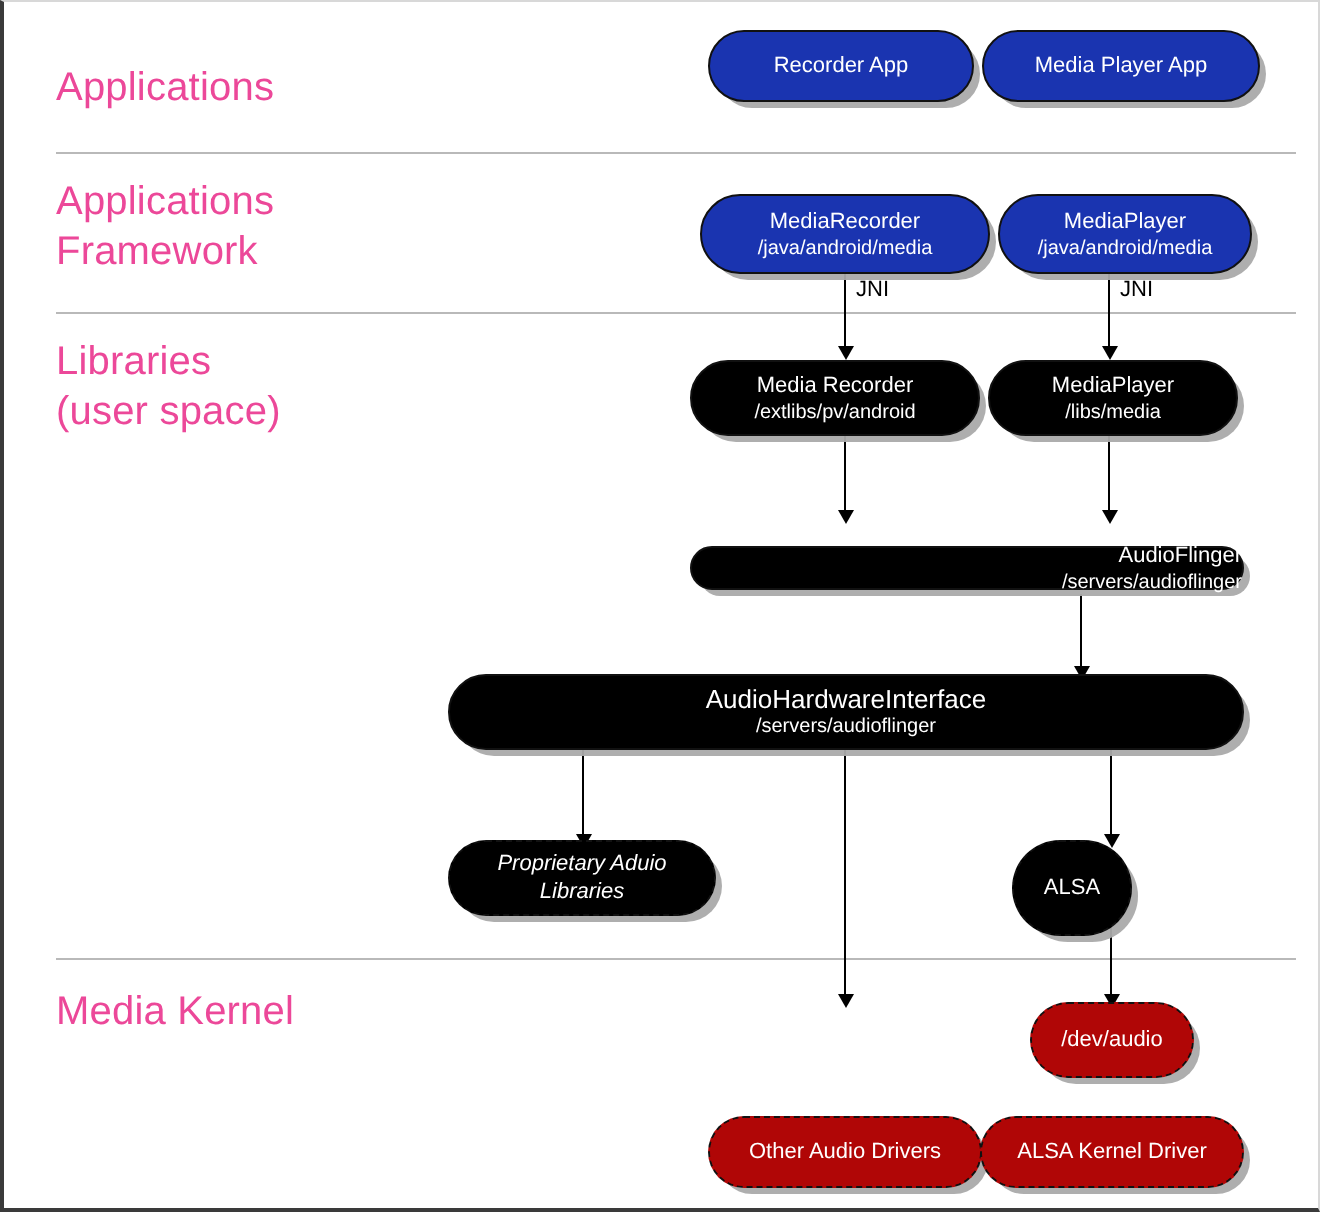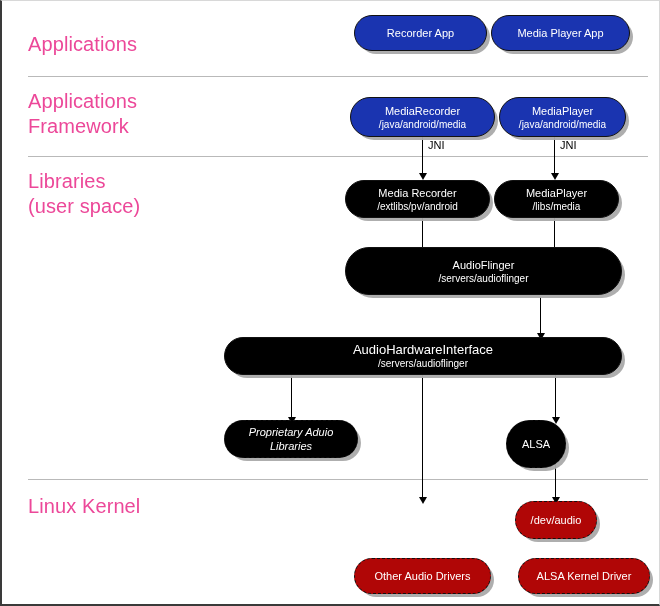--- a/index.html
+++ b/index.html
@@ -96,21 +96,21 @@
 <div id="canvas">
 
   <div class="band-label" style="left:26px; top:31px;">Applications</div>
 
   <div class="band-label" style="left:26px; top:88px;">Applications
 Framework</div>
 
   <div class="band-label" style="left:26px; top:168px;"> Libraries
 (user space)</div>
 
-  <div class="band-label" style="left:26px; top:493px;">Linux Kernel</div>
+  <div class="band-label" style="left:26px; top:493px;">Media Kernel</div>
 
   <div class="divider" style="left:26px; top:75px;  width:620px;"></div>
   <div class="divider" style="left:26px; top:155px; width:620px;"></div>
   <div class="divider" style="left:26px; top:478px; width:620px;"></div>
 
   <div class="vline" style="left:420px; top:136px; height:38px;"></div>
   <div class="arrowhead" style="left:417px; top:172px;"></div>
   <div class="jni-label" style="left:426px; top:138px;">JNI</div>
 
   <div class="vline" style="left:552px; top:136px; height:38px;"></div>
@@ -159,21 +159,21 @@
   <div class="node green" style="left:343px; top:179px; width:145px; height:38px;">
     <div class="title">Media Recorder</div>
     <div class="sub">/extlibs/pv/android</div>
   </div>
 
   <div class="node green" style="left:492px; top:179px; width:125px; height:38px;">
     <div class="title">MediaPlayer</div>
     <div class="sub">/libs/media</div>
   </div>
 
-  <div class="node green" style="left:343px; top:246px; width:277px; height:48px;">
+  <div class="node green" style="left:343px; top:272px; width:277px; height:22px;align-items:flex-end;">
     <div class="title">AudioFlinger</div>
     <div class="sub">/servers/audioflinger</div>
   </div>
 
   <div class="node green big" style="left:222px; top:336px; width:398px; height:38px;text-align:right;">
     <div class="title">AudioHardwareInterface</div>
     <div class="sub">/servers/audioflinger</div>
   </div>
 
   <div class="node green dashed" style="left:222px; top:419px; width:134px; height:38px;font-style:italic;">
@@ -187,17 +187,17 @@
 
 
   <div class="node red dashed" style="left:352px; top:557px; width:137px; height:36px;">
     <div class="title">Other Audio Drivers</div>
   </div>
 
   <div class="node red dashed" style="left:513px; top:500px; width:82px; height:38px;">
     <div class="title">/dev/audio</div>
   </div>
 
-  <div class="node red dashed" style="left:516px; top:557px; width:132px; height:36px;">
+  <div class="node red dashed" style="left:488px; top:557px; width:132px; height:36px;">
     <div class="title">ALSA Kernel Driver</div>
   </div>
 
 </div>
 
 </body></html>

